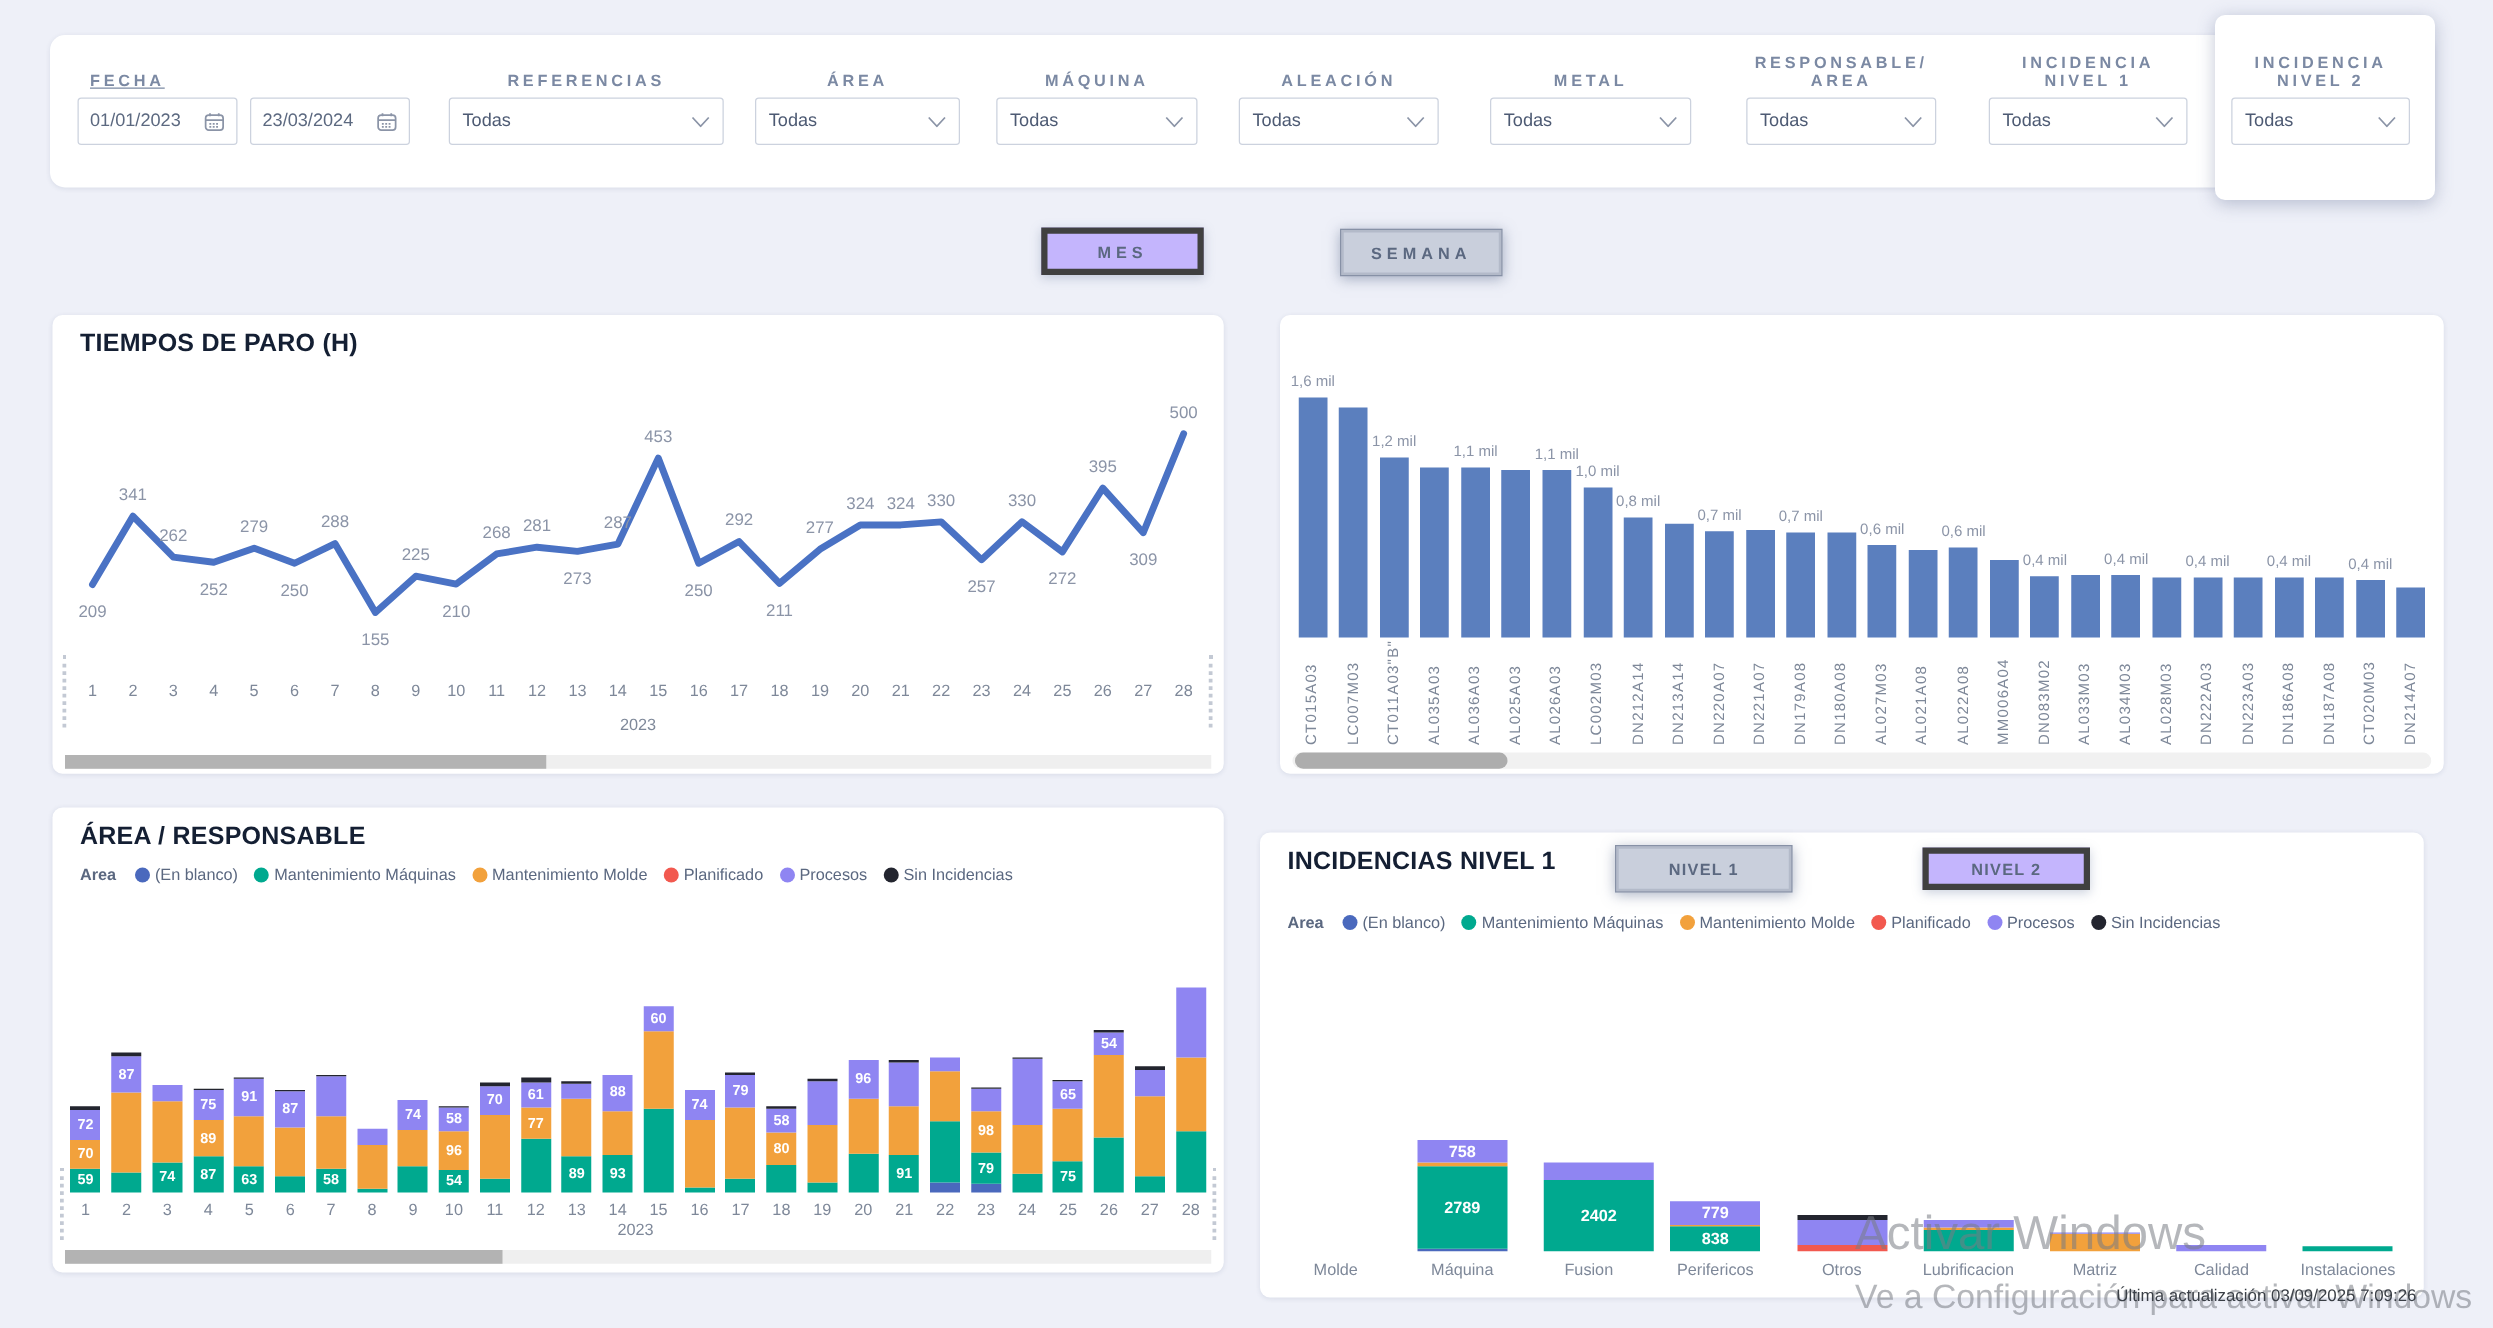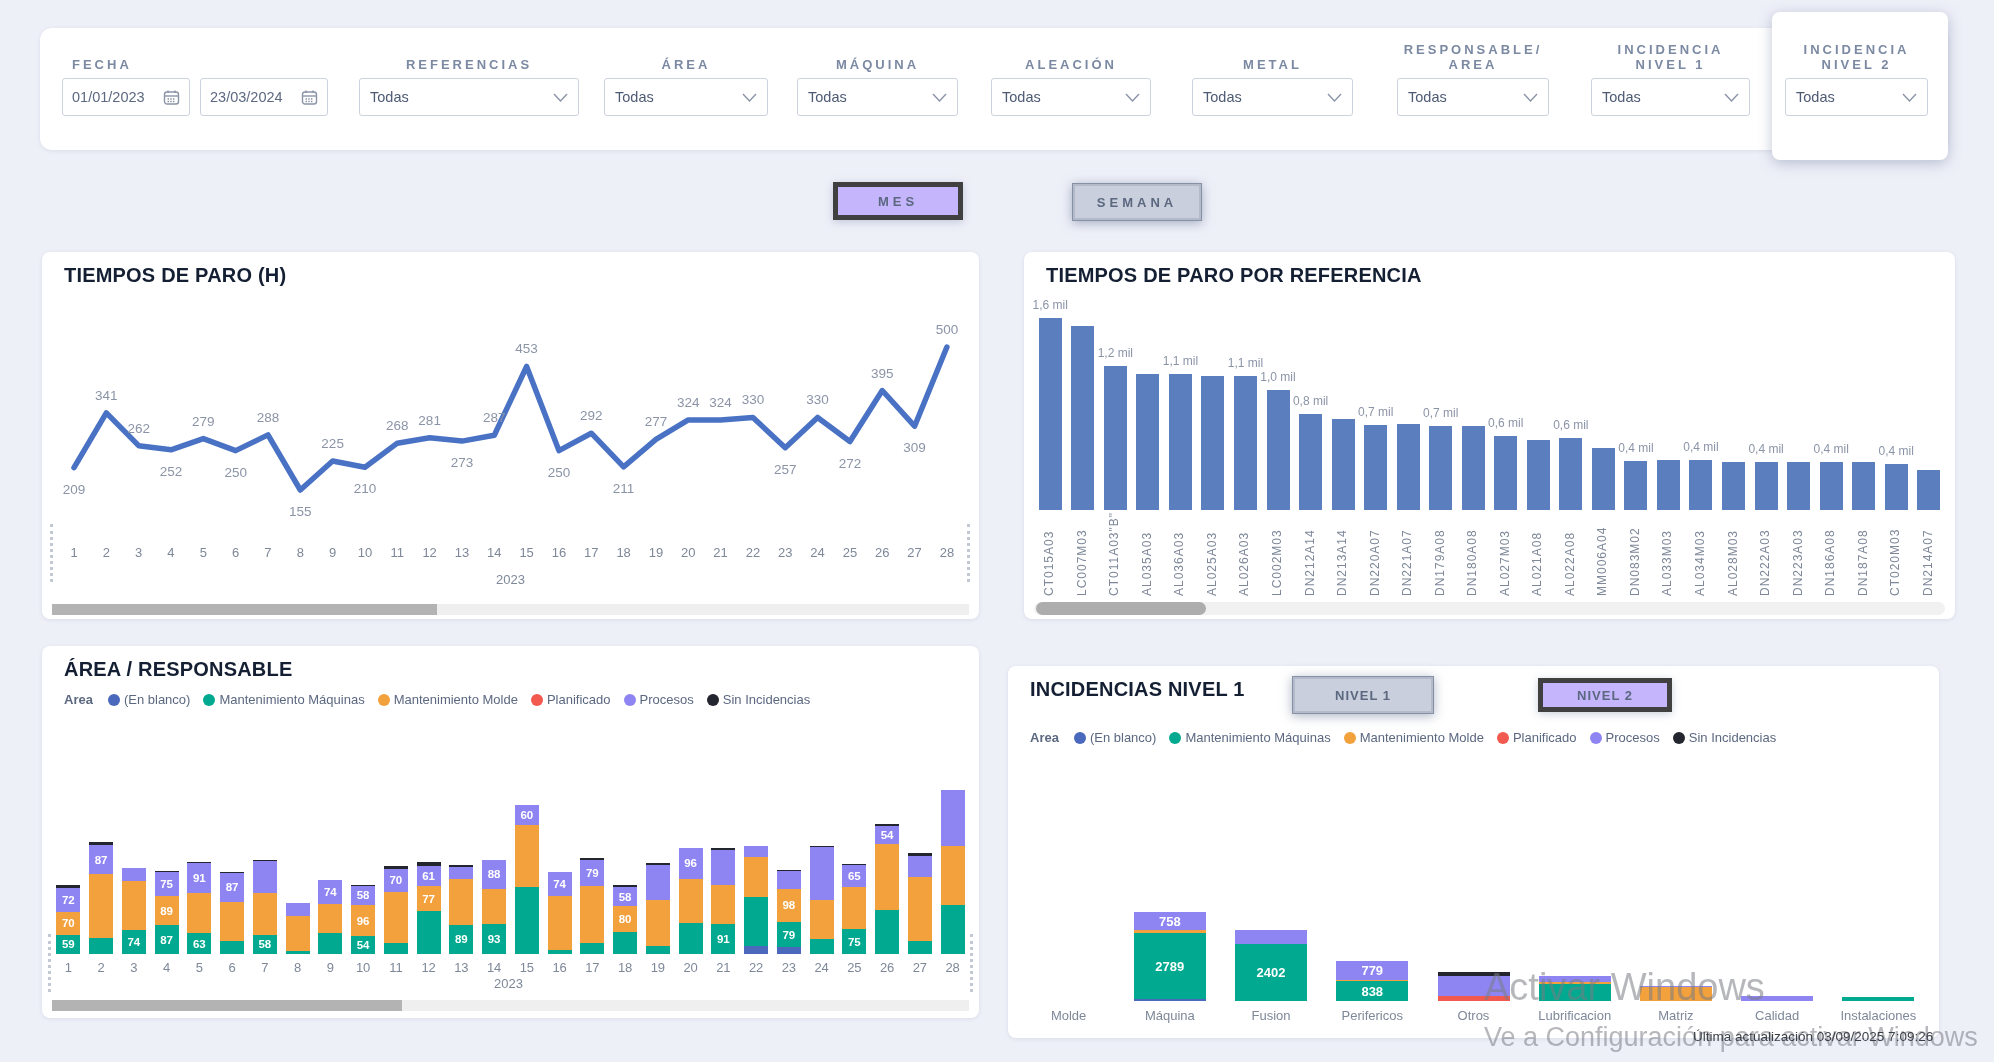--- a/index.html
+++ b/index.html
@@ -65,21 +65,21 @@
          color:rgba(120,124,132,.55); z-index:50; white-space:nowrap; }
   #last-update { position:absolute; left:1693px; top:1029px; font-size:13.5px;
                  color:#3a3f46; z-index:51; white-space:nowrap; }
 </style>
 </head>
 <body>
 
 <div class="card" id="raised-card"></div>
 
 <div class="card" id="filter-card">
-  <div class="flabel" style="left:32px; align-items:flex-start;">FECHA</div>
+  <div class="flabel" style="left:32px; align-items:flex-start;text-decoration:underline;">FECHA</div>
   <div class="dinput" style="left:22px;">
     <span>01/01/2023</span>
     <span class="icon">
       <svg width="17" height="17" viewBox="0 0 17 17" fill="none" stroke="#8b94a7" stroke-width="1.4">
         <rect x="1.5" y="3" width="14" height="12" rx="2.5"></rect>
           <line x1="1.5" y1="7" x2="15.5" y2="7"></line>
         <line x1="5" y1="1.5" x2="5" y2="4"></line>
           <line x1="12" y1="1.5" x2="12" y2="4"></line>
         <line x1="4.5" y1="10" x2="12.5" y2="10" stroke-dasharray="1.5 1.2"></line>
         <line x1="4.5" y1="12.5" x2="12.5" y2="12.5" stroke-dasharray="1.5 1.2"></line>
@@ -260,21 +260,20 @@
       <text x="460.455" y="272" text-anchor="middle" font-size="13" fill="#7e8899">2023</text>
     </svg>
   <div class="dots" style="left:8px; top:272px; height:58px;"></div>
   <div class="dots" style="left:925px; top:272px; height:58px;"></div>
   <div class="scroll-track" style="left:10px; top:352px; width:917px; height:11px;">
     <div class="scroll-thumb" style="left:0; top:0; width:385px; height:11px;"></div>
   </div>
 </div>
 
 <div class="card" id="panel-ref" style="left:1024px; top:252px; width:931px; height:367px;">
-  <div class="panel-title">TIEMPOS DE PARO POR REFERENCIA</div>
   <div id="ref-plot" style="position:absolute; left:10px; top:50px; width:911px; height:208px;">
       <div style="position: absolute; bottom: 0px; left: 4.76786px; width: 23px; height: 192px; background: rgb(91, 127, 190);">
         <div class="bar-toplabel" style="bottom: 198px;">1,6 mil</div>
       </div>
       <div style="position: absolute; bottom: 0px; left: 37.3036px; width: 23px; height: 184px; background: rgb(91, 127, 190);"></div>
       <div style="position: absolute; bottom: 0px; left: 69.8393px; width: 23px; height: 144px; background: rgb(91, 127, 190);">
         <div class="bar-toplabel" style="bottom: 150px;">1,2 mil</div>
       </div>
       <div style="position: absolute; bottom: 0px; left: 102.375px; width: 23px; height: 136px; background: rgb(91, 127, 190);"></div>
       <div style="position: absolute; bottom: 0px; left: 134.911px; width: 23px; height: 136px; background: rgb(91, 127, 190);">
@@ -697,21 +696,21 @@
       <div class="slot" style="left: 115.833px; width: 72px;">
         <div class="seg" style="height: 1.673px; background: rgb(74, 105, 189);"></div>
         <div class="seg" style="height: 66.6571px; background: rgb(0, 169, 143);">
           <div class="seg-label" style="font-size: 13px;">2789</div>
         </div>
         <div class="seg" style="height: 2.868px; background: rgb(242, 161, 60);"></div>
         <div class="seg" style="height: 18.1162px; background: rgb(143, 133, 242);">
           <div class="seg-label" style="font-size: 13px;">758</div>
         </div>
       </div>
-      <div class="slot" style="left: 217.056px; width: 72px;">
+      <div class="slot" style="left: 217.056px; width: 88px;">
         <div class="seg" style="height: 57.4078px; background: rgb(0, 169, 143);">
           <div class="seg-label" style="font-size: 13px;">2402</div>
         </div>
         <div class="seg" style="height: 13.145px; background: rgb(143, 133, 242);"></div>
       </div>
       <div class="slot" style="left: 318.278px; width: 72px;">
         <div class="seg" style="height: 20.0282px; background: rgb(0, 169, 143);">
           <div class="seg-label" style="font-size: 13px;">838</div>
         </div>
         <div class="seg" style="height: 1.434px; background: rgb(242, 161, 60);"></div>

